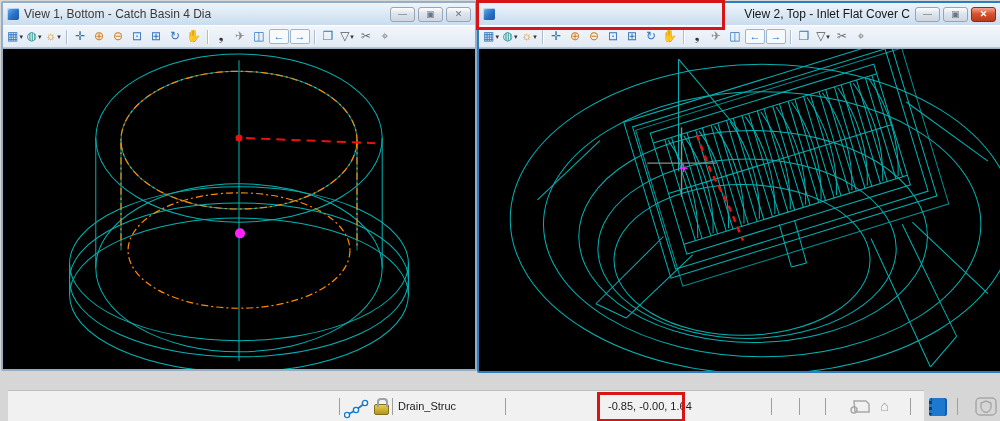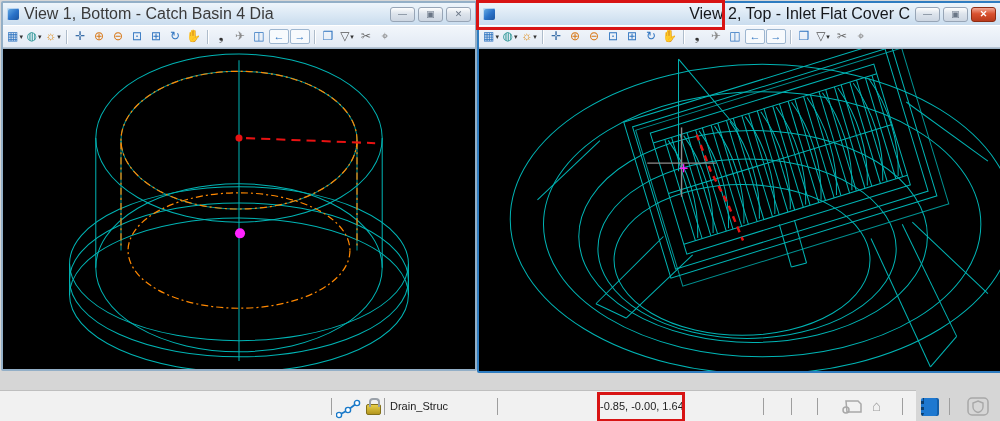--- a/index.html
+++ b/index.html
@@ -18,21 +18,21 @@
   #view2{left:477px;top:1px;width:521px;height:368px;border-color:#2e7cc0;box-shadow:inset 0 0 0 1px #9cc6e8;}
   .titlebar{
     height:22px;flex:0 0 22px;display:flex;align-items:center;gap:5px;
     padding:0 4px;background:linear-gradient(#eef5fb,#c9dcee);
   }
   .view-app-icon{
     width:12px;height:12px;border-radius:2px;flex:0 0 12px;
     background:linear-gradient(135deg,#6db2e8 0%,#2a72c8 55%,#1c55a0 100%);
     box-shadow:inset 1px 1px 0 rgba(255,255,255,.6);
   }
-  .title{font-size:16px;color:#3a3a3a;flex:1;white-space:nowrap;overflow:hidden;}
+  .title{font-size:12px;color:#3a3a3a;flex:1;white-space:nowrap;overflow:hidden;}
   .active .title{color:#16181c;text-align:right;}
   .win-btns{display:flex;gap:3px;flex:0 0 auto;}
   .win-btn{
     width:25px;height:15px;border:1px solid #97a5b6;border-radius:3px;
     background:linear-gradient(#fdfdfd,#dde4ec 45%,#cdd6e2);
     font-size:9px;line-height:12px;color:#6a7686;text-align:center;
     padding:0;cursor:default;font-family:"Liberation Sans",sans-serif;
   }
   .win-btn.close-active{
     background:linear-gradient(#f2a894,#d9512f 45%,#b93a1c);
@@ -59,21 +59,21 @@
   .wf2{stroke:var(--wireframe-cyan,#00b4b4);fill:none;stroke-width:1;opacity:.85;}
   .wfo{stroke:var(--wireframe-orange,#ff8800);fill:none;stroke-width:1.2;stroke-dasharray:7 3 2 3;}
   .wfr{stroke:var(--accent-red,#e81212);fill:none;stroke-width:2;stroke-dasharray:9 6;}
   .wfr2{stroke:var(--accent-red,#e81212);fill:none;stroke-width:2.4;stroke-dasharray:6 5;}
   .dotred{fill:var(--accent-red,#e81212);}
   .dotmag{fill:var(--accent-magenta,#ff22ff);}
   .wfm{stroke:var(--accent-magenta,#ff22ff);fill:none;stroke-width:1.4;}
   .wfg{stroke:#8d8d8d;fill:none;stroke-width:1.4;}
   
   .statusbar{
-    position:absolute;left:0;top:390px;width:916px;height:31px;
+    position:absolute;left:8px;top:390px;width:916px;height:31px;
     background:#f1f1f1;border-top:1px solid #bfbfbf;font-size:11px;color:#1c1c1c;
   }
   .sb-sep{position:absolute;top:7px;width:1px;height:17px;background:#9e9e9e;}
   .sb-text{position:absolute;top:9px;white-space:nowrap;}
   .lock{
     position:absolute;left:366px;top:13px;width:13px;height:9px;border-radius:2px;
     background:linear-gradient(var(--lock-gold,#e8cf4a),#b3961e);
     border:1px solid #83701a;
   }
   .lock::before{

